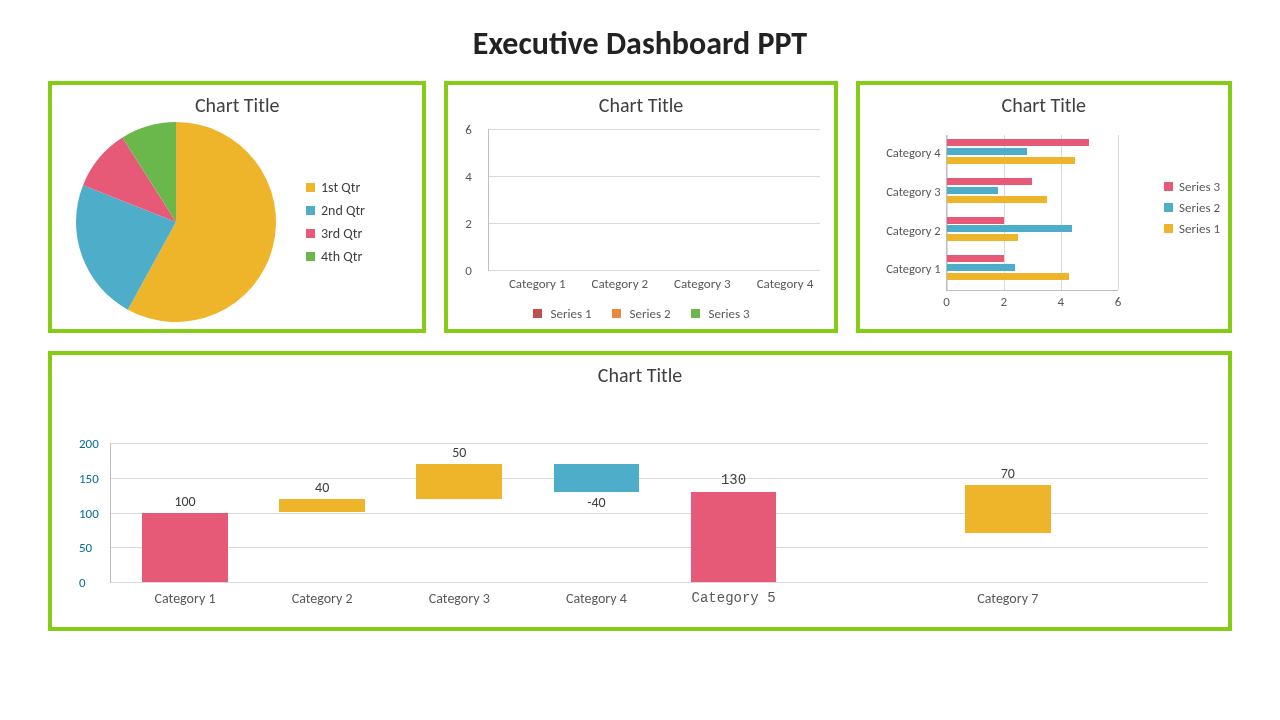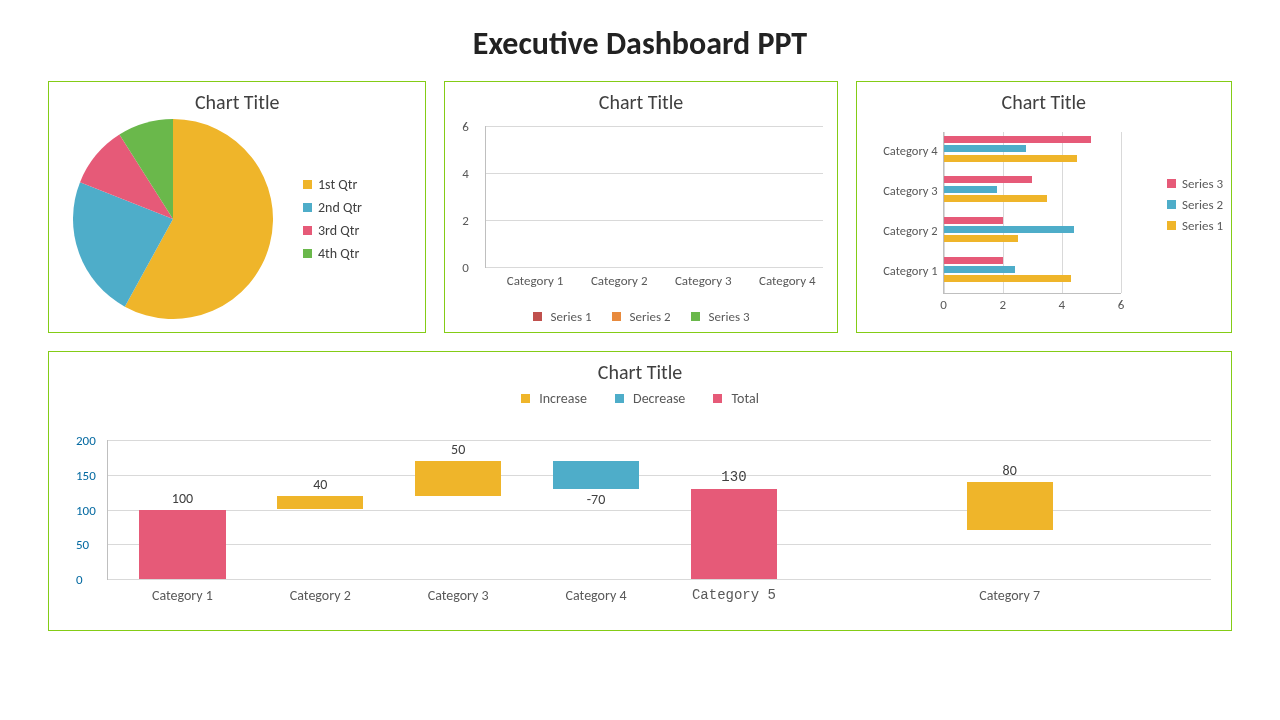--- a/index.html
+++ b/index.html
@@ -15,21 +15,21 @@
     font-size: 32px;
     font-weight: 700;
     padding: 24px 0 18px;
   }
   .row-top {
     display: flex;
     gap: 18px;
     padding: 0 48px;
   }
   .panel {
-    border: 1px solid #84cc16;
+    border: 4px solid #84cc16;
     background: #fff;
     position: relative;
   }
   .panel-title {
     text-align: center;
     font-size: 20px;
     font-weight: 400;
     color: #404040;
     margin-top: 8px;
   }
@@ -214,31 +214,20 @@
         <div class="row">
         <span class="sw" style="background:#efb52a"></span>
         <span>Series 1</span>
         </div>
       </div>
   </div>
 </div>
 
 <div class="panel p-water">
   <div class="panel-title">Chart Title</div>
-  <div class="wtr-legend">
-      <span>
-        <span class="sw" style="display:inline-block;background:#efb52a"></span>
-        <span>Increase</span></span>
-      <span>
-        <span class="sw" style="display:inline-block;background:#4eadc9"></span>
-        <span>Decrease</span></span>
-      <span>
-        <span class="sw" style="display:inline-block;background:#e65a78"></span>
-        <span>Total</span></span>
-    </div>
   <div class="wtr-area">
       <div class="wtr-gline" style="top:100%"></div>
        <div class="wtr-ytick" style="top:100%">0</div>
       <div class="wtr-gline" style="top:75%"></div>
        <div class="wtr-ytick" style="top:75%">50</div>
       <div class="wtr-gline" style="top:50%"></div>
        <div class="wtr-ytick" style="top:50%">100</div>
       <div class="wtr-gline" style="top:25%"></div>
        <div class="wtr-ytick" style="top:25%">150</div>
       <div class="wtr-gline" style="top:0%"></div>
@@ -253,27 +242,27 @@
        <div class="wtr-lbl" style="top:26%">40</div>
        <div class="wtr-cat">Category 2</div>
       </div>
       <div class="wtr-col" style="left: 26%; top: 0px; bottom: 0px;">
         <div class="wtr-bar" style="top:15.000000000000002%;height:25%;background:#efb52a"></div>
        <div class="wtr-lbl" style="top:1.0000000000000018%">50</div>
        <div class="wtr-cat">Category 3</div>
       </div>
       <div class="wtr-col" style="left: 38.5%; top: 0px; bottom: 0px;">
         <div class="wtr-bar" style="top:15.000000000000002%;height:20%;background:#4eadc9"></div>
-       <div class="wtr-lbl" style="top:37%">-70</div>
+       <div class="wtr-lbl" style="top:37%">-40</div>
        <div class="wtr-cat">Category 4</div>
       </div>
       <div class="wtr-col" style="left: 51%; top: 0px; bottom: 0px; font-family: Liberation Mono, monospace;">
         <div class="wtr-bar" style="top:35%;height:65%;background:#e65a78"></div>
        <div class="wtr-lbl" style="top:21%">130</div>
        <div class="wtr-cat">Category 5</div>
       </div>
       <div class="wtr-col" style="left: 76%; top: 0px; bottom: 0px;">
         <div class="wtr-bar" style="top:30.000000000000004%;height:35%;background:#efb52a"></div>
-       <div class="wtr-lbl" style="top:16.000000000000004%">80</div>
+       <div class="wtr-lbl" style="top:16.000000000000004%">70</div>
        <div class="wtr-cat">Category 7</div>
       </div>
     </div>
 </div>
 
 </body></html>

